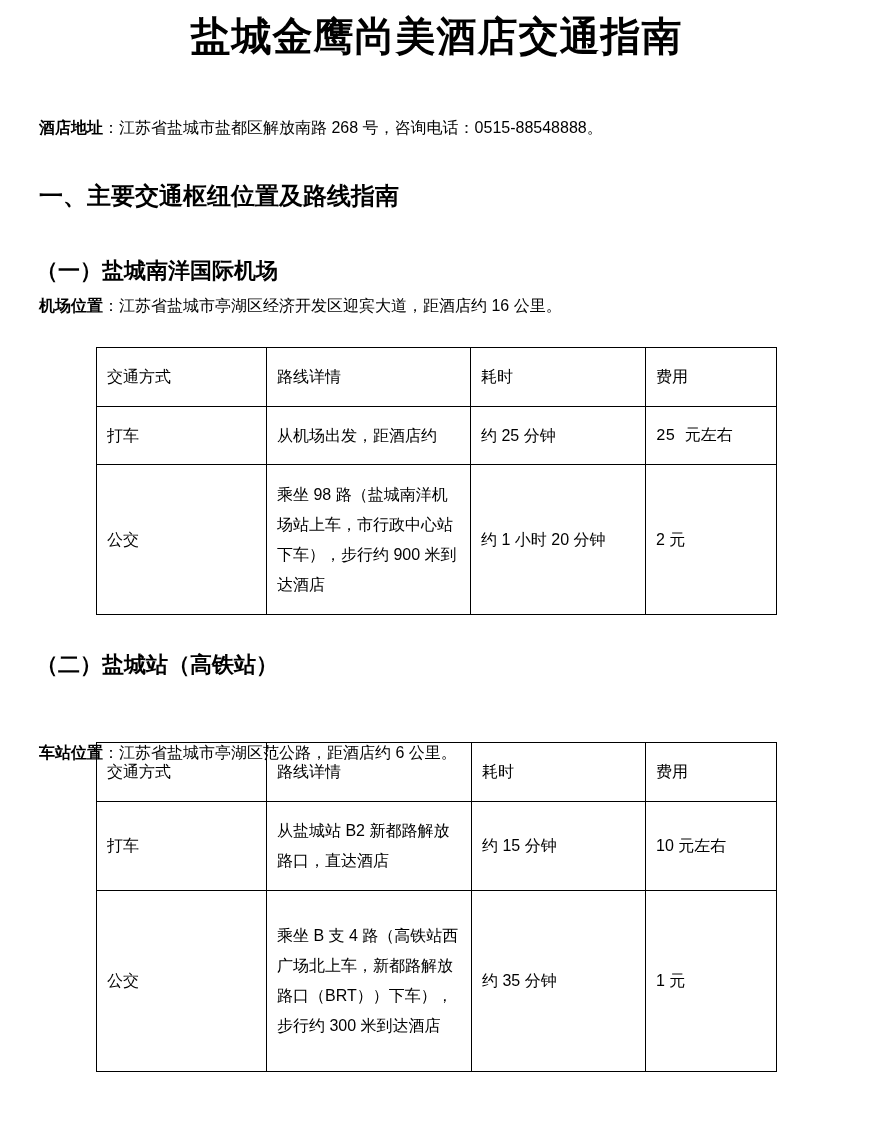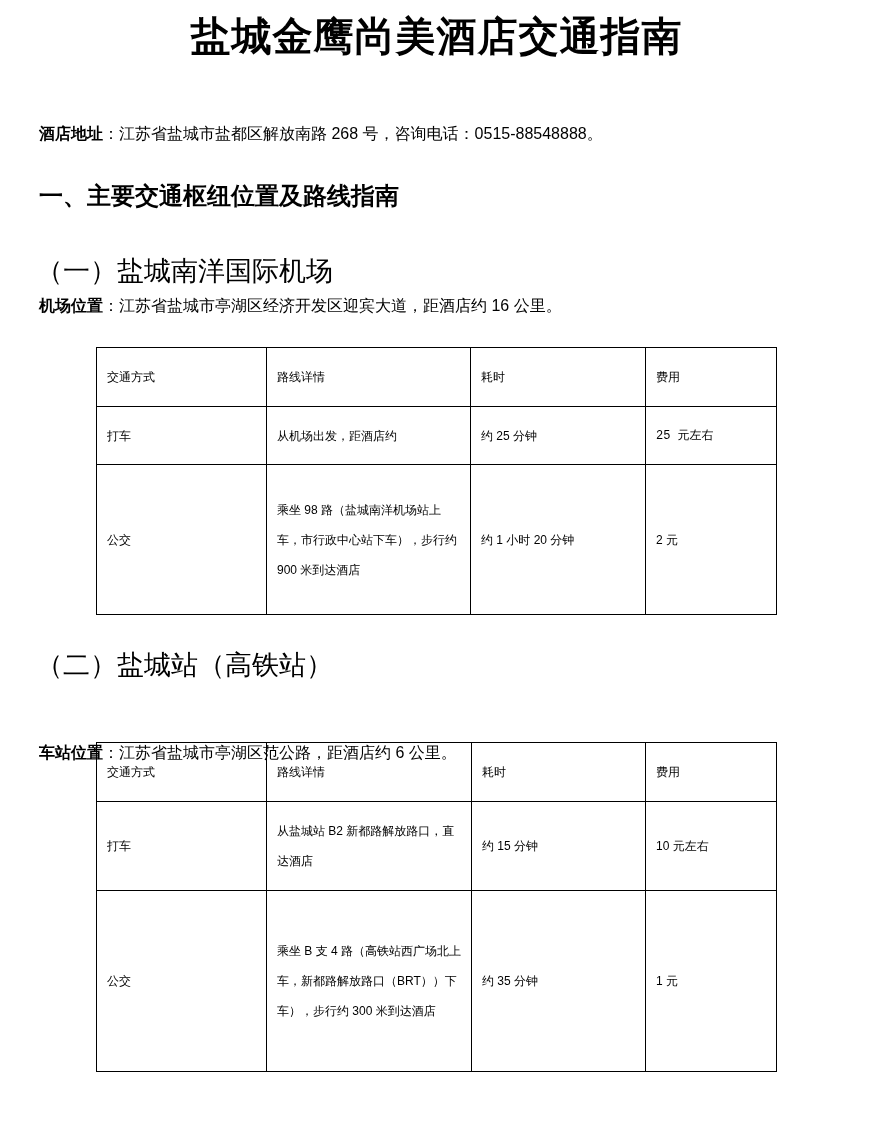--- a/index.html
+++ b/index.html
@@ -40,32 +40,32 @@
       position: absolute;
       left: 39px;
       font-size: 24px;
       font-weight: bold;
       line-height: 32px;
       white-space: nowrap;
     }
     .h2 {
       position: absolute;
       left: 39px;
-      font-size: 27px;
-      font-weight: normal;
+      font-size: 22px;
+      font-weight: bold;
       line-height: 30px;
       white-space: nowrap;
     }
     table.guide {
       position: absolute;
       left: 96px;
       border-collapse: collapse;
       table-layout: fixed;
       width: 680px;
-      font-size: 12px;
+      font-size: 16px;
       padding-left: 28px;
     }
     table.guide td {
       border: 1.3px solid #000000;
       padding: 0 10px;
       vertical-align: middle;
       line-height: 30px;
     }
     table.guide col.c1 { width: 170px; }
     table.guide col.c2 { width: 204px; }
@@ -73,21 +73,21 @@
     table.guide col.c4 { width: 131px; }
     .serif-num {
       font-family: Liberation Mono, monospace;
     }
   </style>
 </head>
 <body>
 
 <div class="title">盐城金鹰尚美酒店交通指南</div>
 
-<div class="para" style="top:123px;text-align:right;">
+<div class="para" style="top:117px;text-align:right;">
   <span class="label">酒店地址</span><span>：</span><span>江苏省盐城市盐都区解放南路 268 号，咨询电话：0515-88548888。</span>
 </div>
 
 <div class="h1" style="top:180px;">一、主要交通枢纽位置及路线指南</div>
 
 <div class="h2" style="top:256px; left:36px;">（一）盐城南洋国际机场</div>
 
 <div class="para" style="top:295px;">
   <span class="label">机场位置</span><span>：</span><span>江苏省盐城市亭湖区经济开发区迎宾大道，距酒店约 16 公里。</span>
 </div>

